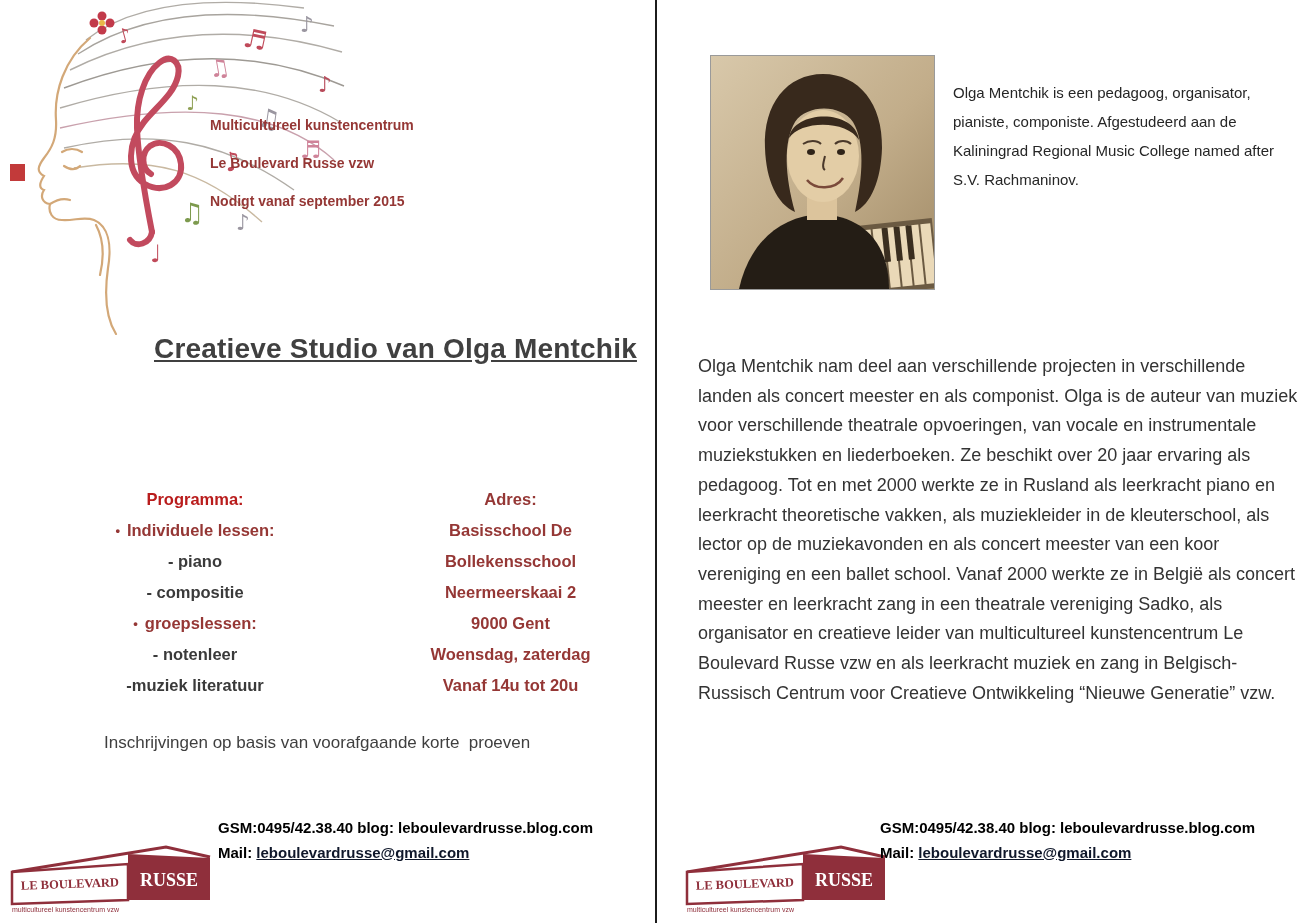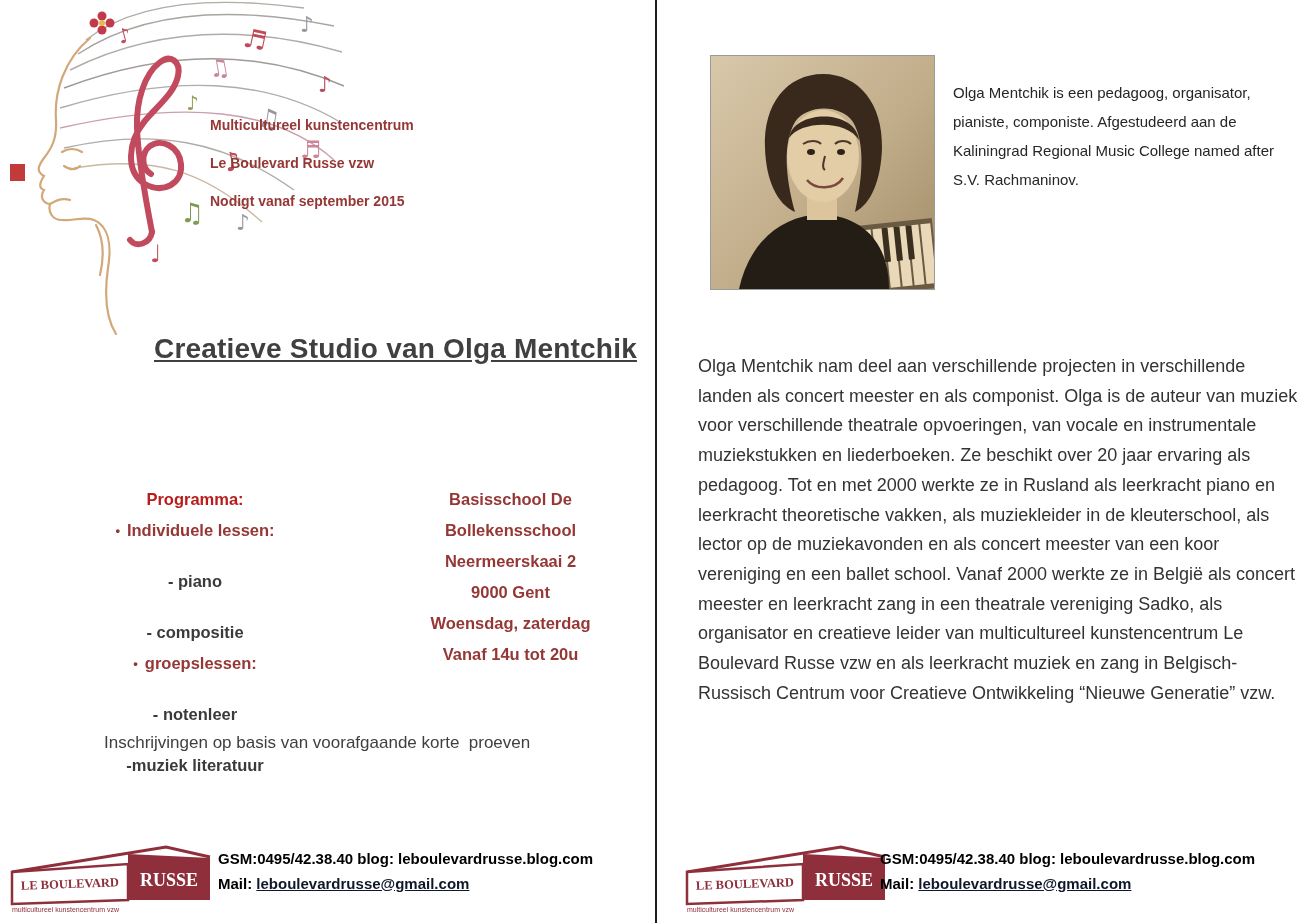--- a/index.html
+++ b/index.html
@@ -28,21 +28,21 @@
     left:154px; top:333px;
     font-size:28px; font-weight:700; color:#404040; letter-spacing:0.2px;text-decoration:underline;
   }
 
   .programma-block {
     left:90px; top:484px; width:210px; text-align:center;
     font-size:16.5px; font-weight:700; line-height:31px;
   }
   .programma-block .heading { color:#b91c1c; }
   .prog-item.red  { color:#953735; }
-  .prog-item.gray { color:#3a3a3a;margin-top:20px; }
+  .prog-item.gray { color:#3a3a3a; }
   .prog-item .bullet { margin-right:7px; font-size:13px; vertical-align:1px; }
 
   .adres-block {
     left:398px; top:484px; width:225px; text-align:center;
     font-size:16.5px; font-weight:700; line-height:31px; color:#953735;
   }
 
   .note-line {
     left:104px; top:733px; font-size:17px; color:#3f3f3f; white-space:pre;
   }
@@ -62,21 +62,21 @@
     left:698px; top:352px; width:601px;
     font-size:18px; line-height:29.7px; color:#333333;
   }
 
   
   .logo { width:210px; height:74px; }
   .logo-left  { left:6px;  top:842px; }
   .logo-right { left:681px; top:842px; }
 
   .contact {
-    top:847px; font-size:15px; font-weight:700; color:#000;
+    top:816px; font-size:15px; font-weight:700; color:#000;
     line-height:24.5px;
   }
   .contact-left  { left:218px; }
   .contact-right { left:880px; }
   .mail-link {
     color:#0f172a; text-decoration:underline; font-weight:700;
   }
   .logo-text-serif { font-family:"Liberation Serif", serif; font-weight:700; }
 </style>
 </head>
@@ -148,20 +148,21 @@
     <div class="heading">Programma:</div>
     <div class="prog-item red"><span class="bullet">•</span><span>Individuele lessen:</span></div>
     <div class="prog-item gray"><span>- piano</span></div>
     <div class="prog-item gray"><span>- compositie</span></div>
     <div class="prog-item red"><span class="bullet">•</span><span>groepslessen:</span></div>
     <div class="prog-item gray"><span>- notenleer</span></div>
     <div class="prog-item gray"><span>-muziek literatuur</span></div>
   </div>
 
   <div class="abs adres-block">
+    <div>Adres:</div>
     <div>Basisschool De Bollekensschool</div>
     <div>Neermeerskaai 2</div>
     <div>9000 Gent</div>
     <div>Woensdag, zaterdag</div>
     <div>Vanaf 14u tot 20u</div>
   </div>
 
   <div class="abs note-line">Inschrijvingen op basis van voorafgaande korte  proeven</div>
 
   <svg class="abs logo logo-left" viewBox="0 0 210 74">

